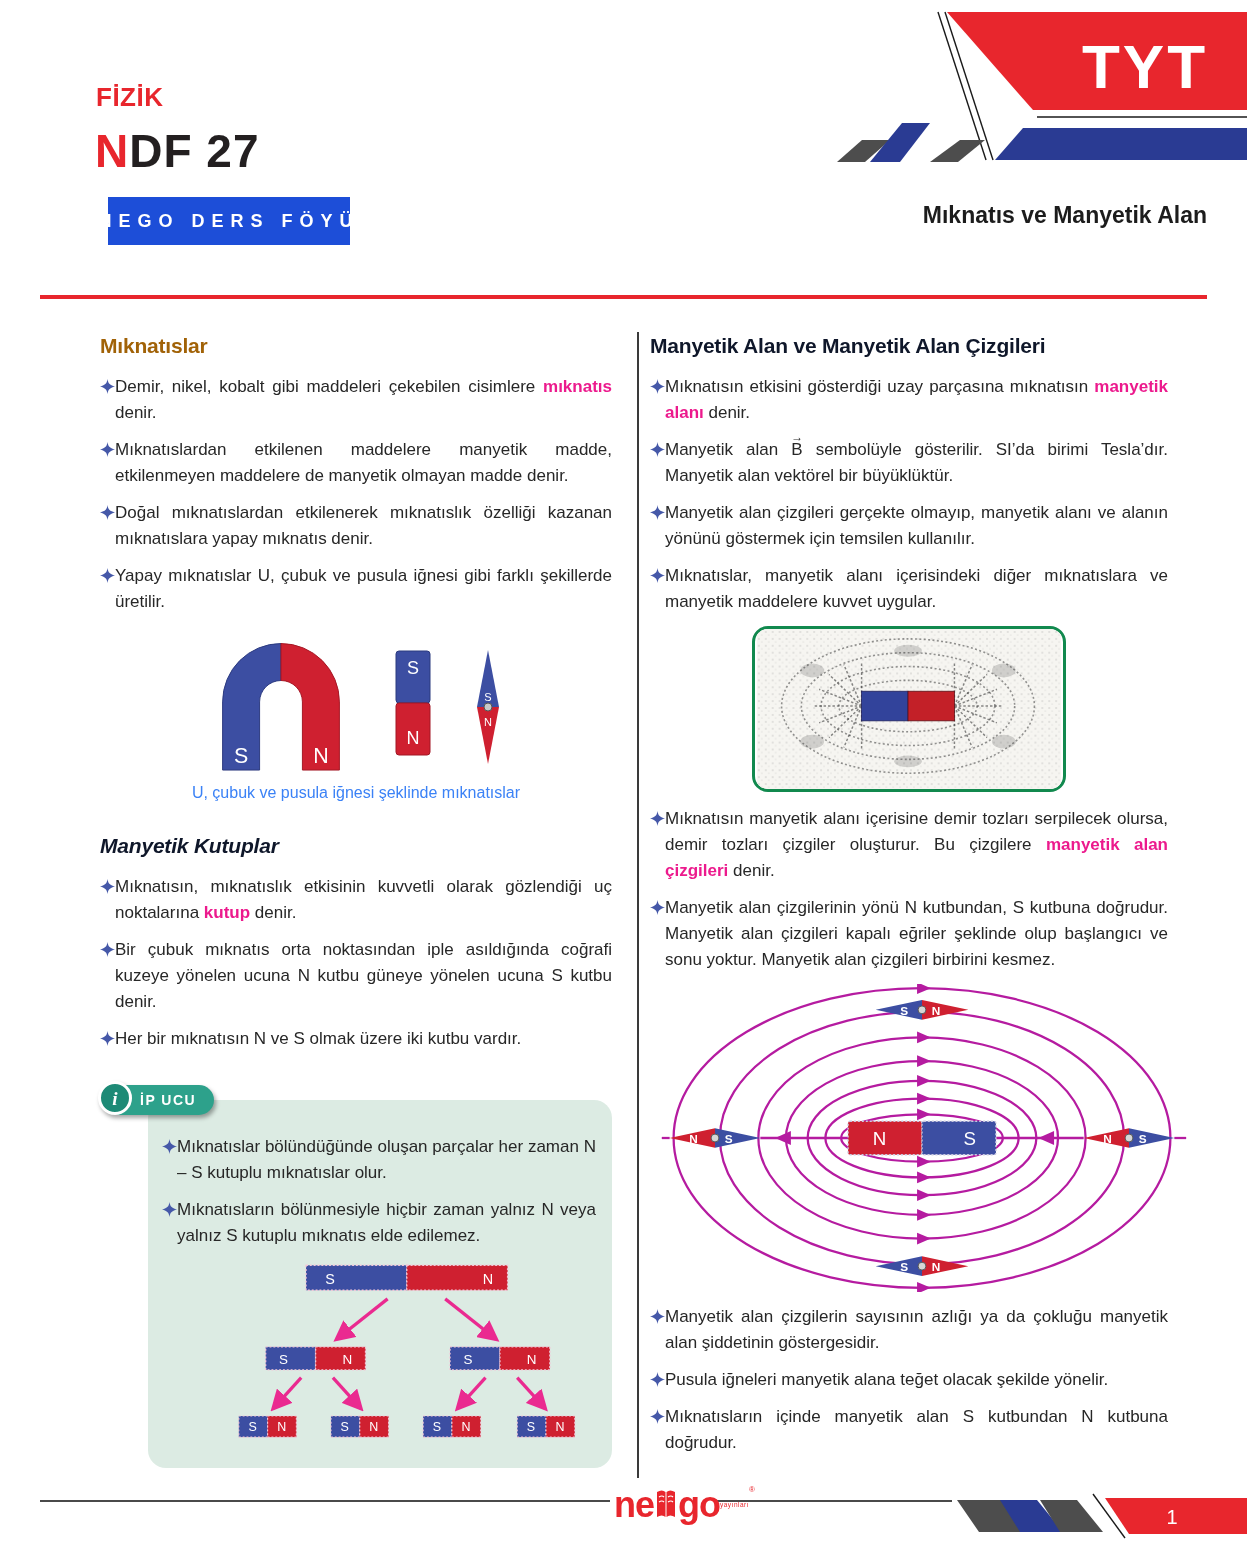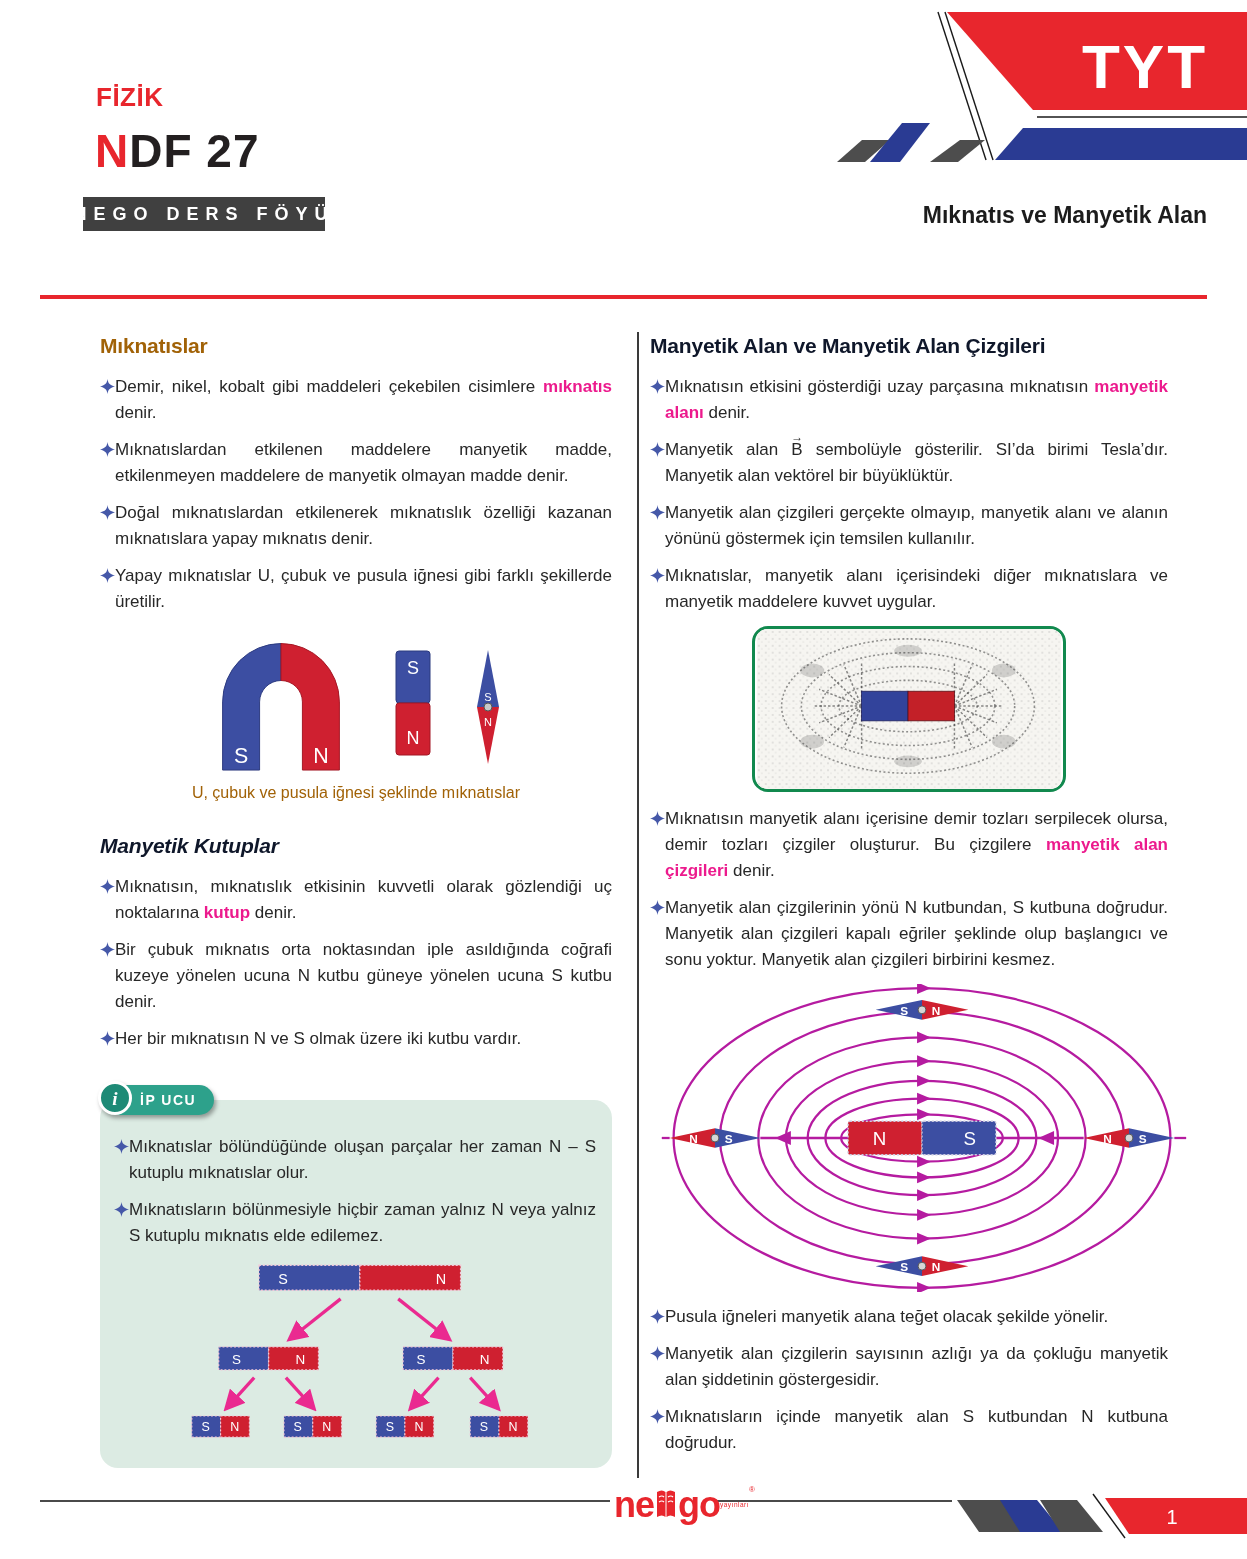--- a/index.html
+++ b/index.html
@@ -3,21 +3,21 @@
 <meta charset="utf-8">
 <style>
   html,body{margin:0;padding:0;background:#ffffff;}
   .page{position:relative;width:1247px;height:1559px;background:#fff;overflow:hidden;
         font-family:"Liberation Sans", sans-serif;color:#272727;}
 
   
   .subject{position:absolute;left:96px;top:82px;font-size:26px;font-weight:bold;color:#e8262d;letter-spacing:.5px;}
   .code{position:absolute;left:95px;top:124px;font-size:46px;font-weight:800;color:#231f20;letter-spacing:1px;}
   .code::first-letter{color:#e8262d;}
-  .seriesbox{position:absolute;left:83px;top:197px;width:242px;height:34px;background:#404040;
+  .seriesbox{position:absolute;left:108px;top:197px;width:242px;height:48px;background:#1d4ed8;
              display:flex;align-items:center;justify-content:center;}
   .seriesbox span{color:#fff;font-weight:bold;font-size:18px;letter-spacing:7px;white-space:nowrap;}
   .topic{position:absolute;right:40px;top:202px;width:500px;text-align:right;
          font-size:23px;font-weight:bold;color:#1c1c1c;}
   .banner{position:absolute;right:0;top:0;}
   .rule{position:absolute;left:40px;top:295px;width:1167px;height:4px;background:#e8262d;}
   .divider{position:absolute;left:637px;top:332px;width:2px;height:1146px;background:#3a3a3a;}
 
   
   .col{position:absolute;top:332px;}
@@ -28,34 +28,34 @@
   h2.pink{color:#0f172a;}
   .bullet{display:flex;margin-bottom:11px;}
   .star{flex:0 0 auto;margin-top:5px;}
   .txt{flex:1;font-size:17px;line-height:26px;text-align:justify;}
   .hl{color:#ec1a8d;font-weight:bold;}
   .vec{position:relative;display:inline-block;}
   .vec::before{content:"→";position:absolute;top:-13px;left:0;font-size:12px;color:#272727;}
 
   
   .magnets-row{display:flex;justify-content:center;align-items:flex-end;gap:44px;margin:8px 0 0;}
-  .caption{margin:12px 0 16px;text-align:center;color:#a16207;font-size:16px;}
+  .caption{margin:12px 0 16px;text-align:center;color:#3b82f6;font-size:16px;}
   .h2gap{margin-top:32px;font-style:italic;}
 
   
   .tip{position:relative;margin-top:48px;}
   .tip-pill{position:absolute;left:2px;top:-15px;height:30px;background:#2da18b;border-radius:16px;
             display:flex;align-items:center;padding:0 18px 0 38px;
             filter:drop-shadow(2px 3px 2px rgba(0,0,0,.35));}
   .tip-pill .label{color:#fff;font-weight:bold;font-size:14px;letter-spacing:1.5px;}
   .tip-pill .circ{position:absolute;left:-4px;top:-4px;width:34px;height:34px;border-radius:50%;
                   background:#1d8a76;border:3px solid #fff;box-sizing:border-box;
                   display:flex;align-items:center;justify-content:center;}
   .tip-pill .circ span{color:#fff;font-family:"Liberation Serif",serif;font-style:italic;font-weight:bold;font-size:19px;line-height:1;}
-  .tip-box{background:#dcebe3;border-radius:18px;padding:34px 16px 10px 14px;}
+  .tip-box{background:#dcebe3;border-radius:18px;padding:34px 16px 10px 14px;margin-left:48px;}
   .split-fig{display:block;margin:4px auto 6px;}
 
   
   .photo-frame{width:308px;border:3px solid #11894e;border-radius:16px;overflow:hidden;
                margin:4px 0 14px 102px;line-height:0;}
   .fieldfig{display:block;margin:6px 0 12px -4px;}
 
   
   .f-line1{position:absolute;left:40px;top:1500px;width:570px;height:2px;background:#4a4a4a;}
   .f-line2{position:absolute;left:714px;top:1500px;width:238px;height:2px;background:#4a4a4a;}
@@ -396,27 +396,27 @@
           <text x="500" y="161" fill="#fff">S</text>
           <circle cx="490" cy="156" r="4" fill="#d6d6d6" stroke="#555"></circle>
         </g>
       </g>
     </svg>
 
     <div class="bullet">
       <svg class="star" width="15" height="15" viewBox="0 0 15 15">
           <path d="M7.5 0C8.2 4.6 9.4 5.8 15 7.5 9.4 9.2 8.2 10.4 7.5 15 6.8 10.4 5.6 9.2 0 7.5 5.6 5.8 6.8 4.6 7.5 0Z" fill="#4558a8"></path>
         </svg>
+      <div class="txt"><span>Manyetik alan çizgilerin sayısının azlığı ya da çokluğu manyetik alan şiddetinin göstergesidir.</span></div>
+    </div>
+    <div class="bullet">
+      <svg class="star" width="15" height="15" viewBox="0 0 15 15">
+          <path d="M7.5 0C8.2 4.6 9.4 5.8 15 7.5 9.4 9.2 8.2 10.4 7.5 15 6.8 10.4 5.6 9.2 0 7.5 5.6 5.8 6.8 4.6 7.5 0Z" fill="#4558a8"></path>
+        </svg>
       <div class="txt"><span>Pusula iğneleri manyetik alana teğet olacak şekilde yönelir.</span></div>
-    </div>
-    <div class="bullet">
-      <svg class="star" width="15" height="15" viewBox="0 0 15 15">
-          <path d="M7.5 0C8.2 4.6 9.4 5.8 15 7.5 9.4 9.2 8.2 10.4 7.5 15 6.8 10.4 5.6 9.2 0 7.5 5.6 5.8 6.8 4.6 7.5 0Z" fill="#4558a8"></path>
-        </svg>
-      <div class="txt"><span>Manyetik alan çizgilerin sayısının azlığı ya da çokluğu manyetik alan şiddetinin göstergesidir.</span></div>
     </div>
     <div class="bullet">
       <svg class="star" width="15" height="15" viewBox="0 0 15 15">
           <path d="M7.5 0C8.2 4.6 9.4 5.8 15 7.5 9.4 9.2 8.2 10.4 7.5 15 6.8 10.4 5.6 9.2 0 7.5 5.6 5.8 6.8 4.6 7.5 0Z" fill="#4558a8"></path>
         </svg>
       <div class="txt"><span>Mıknatısların içinde manyetik alan S kutbundan N kutbuna doğrudur.</span></div>
     </div>
   </div>
 
   <div class="f-line1"></div>

